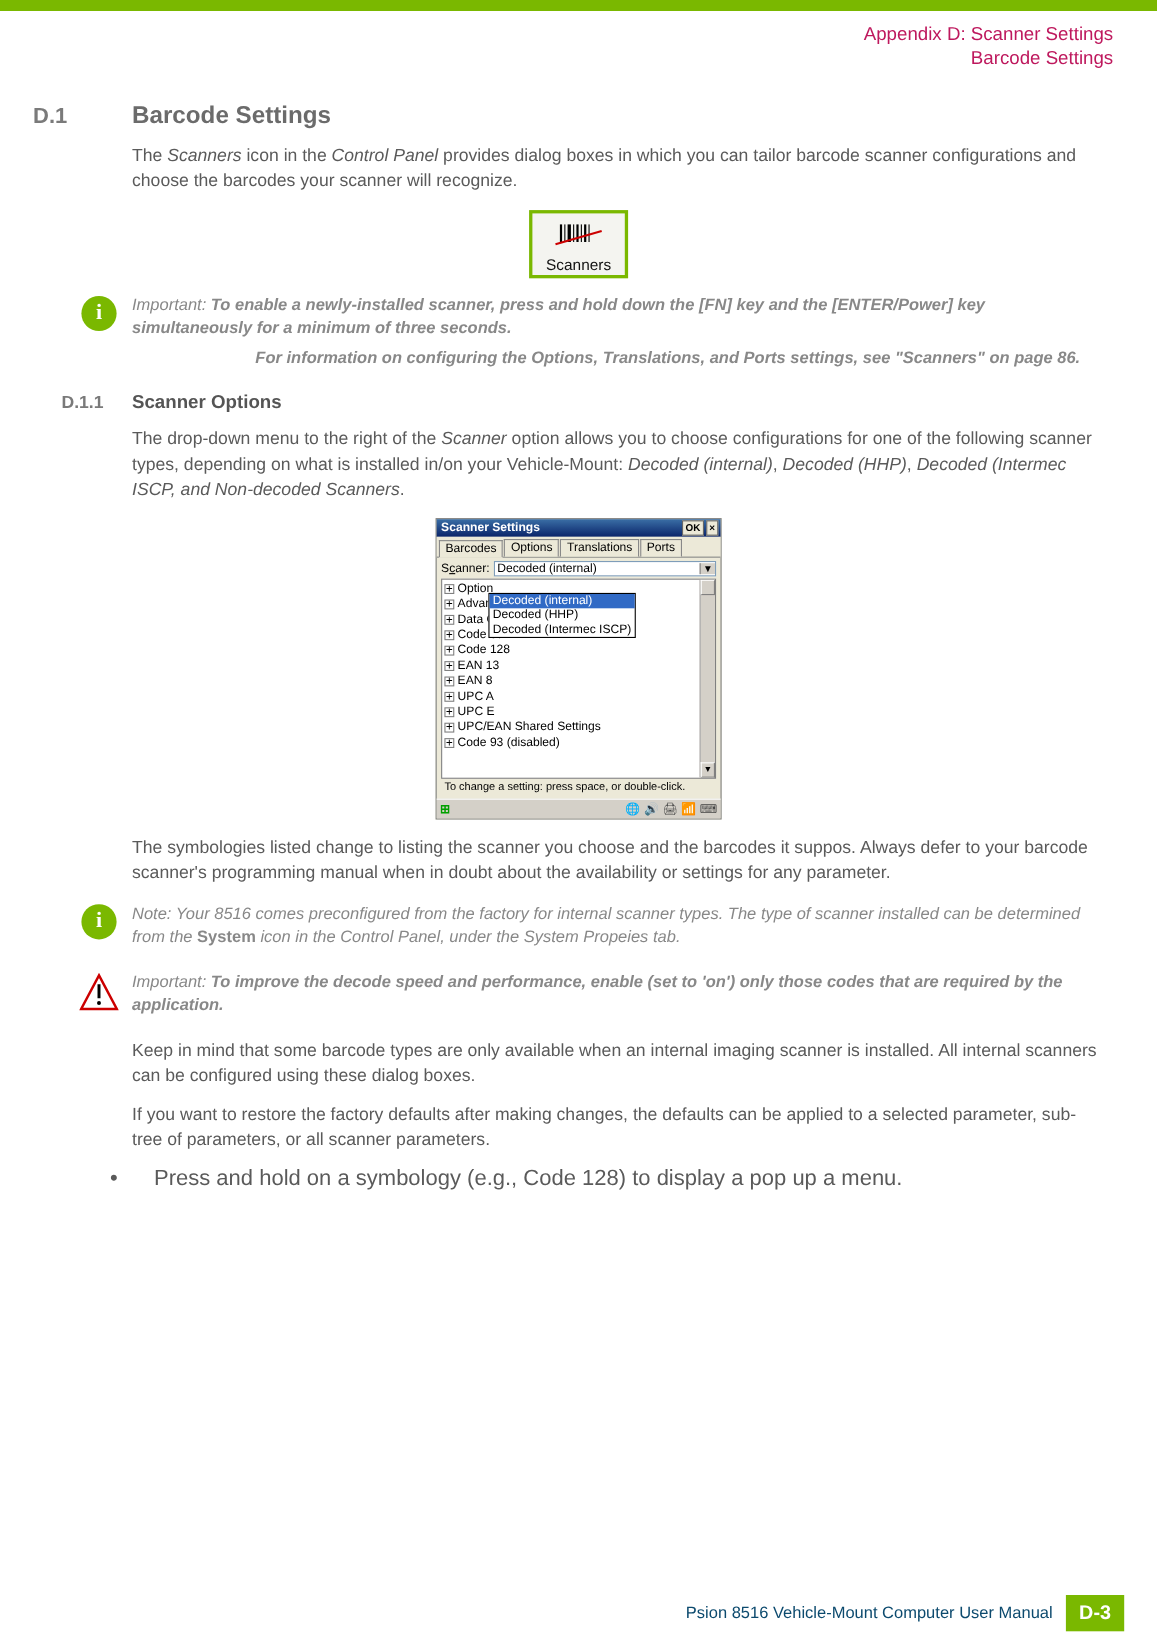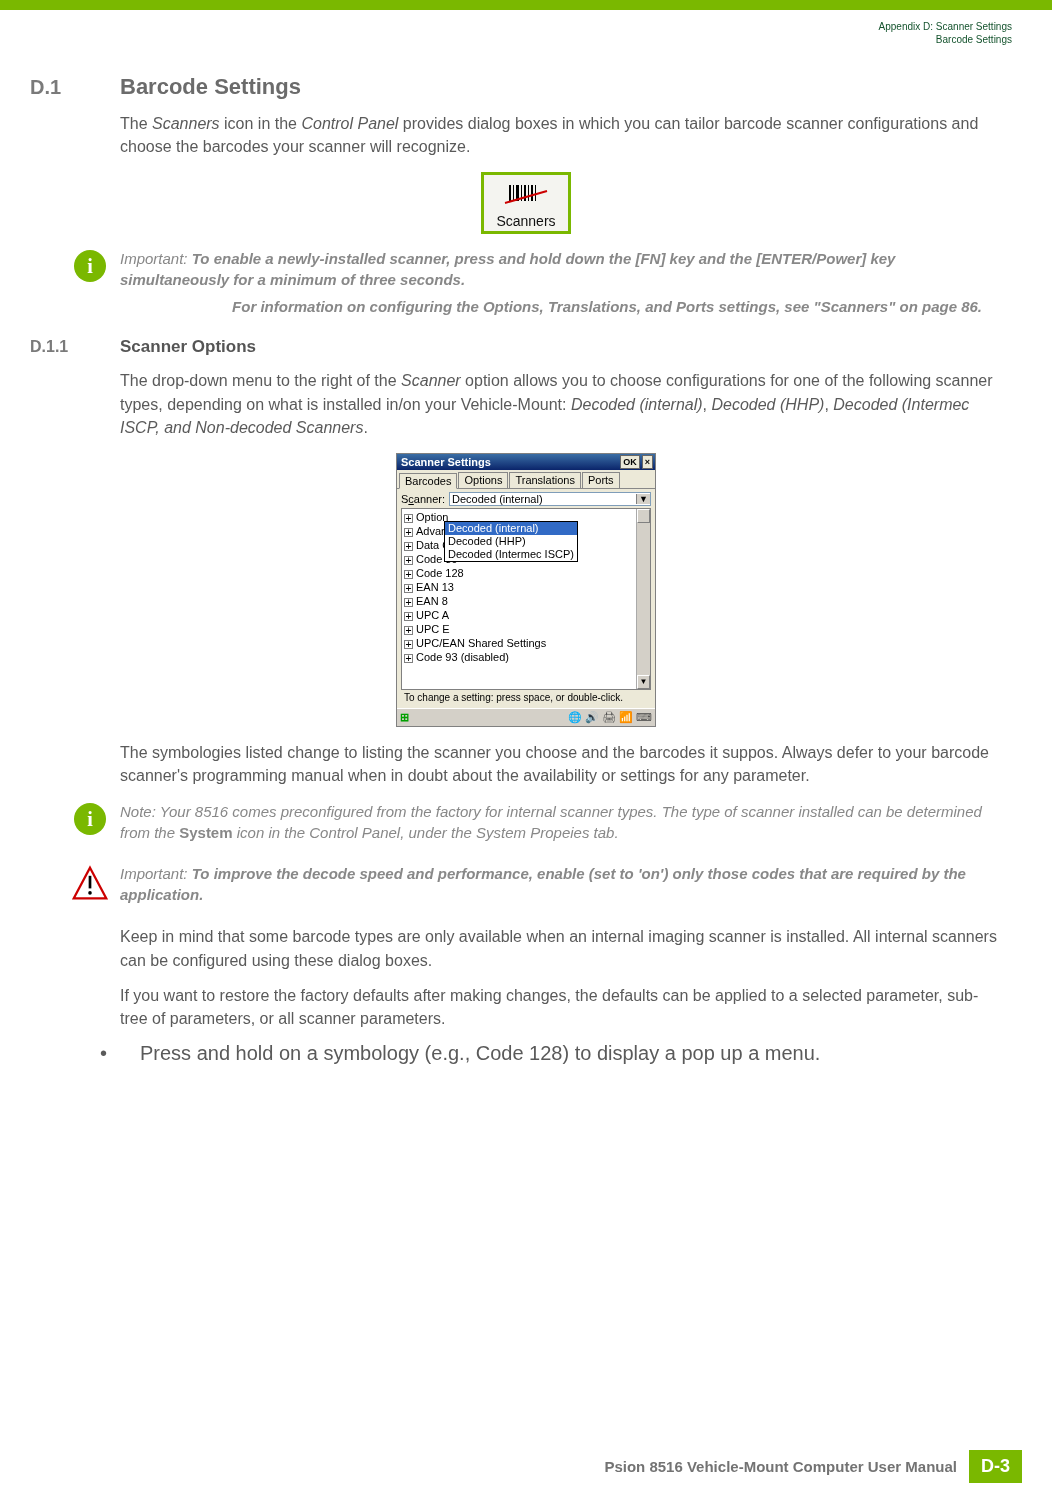--- a/index.html
+++ b/index.html
@@ -17,43 +17,43 @@
     position: relative;
     padding: 0 30px 30px 30px;
   }
   .top-bar {
     height: 10px;
     background: #7ab800;
     margin: 0 -30px;
   }
   .breadcrumb {
     text-align: right;
-    color: #14532d;
-    font-size: 10px;
+    color: #be185d;
+    font-size: 17px;
     line-height: 1.3;
     padding: 10px 10px 18px 0;
   }
   .sec-head {
     display: flex;
     align-items: baseline;
     margin: 10px 0 12px 0;
   }
   .sec-num {
     width: 90px;
     flex-shrink: 0;
     color: #7a7a7a;
     font-weight: bold;
     font-size: 20px;
   }
   .sec-title {
     color: #6b6b6b;
     font-weight: bold;
     font-size: 22px;
   }
-  .sub-head .sec-num { font-size: 16px; }
+  .sub-head .sec-num { font-size: 16px; text-align: center; }
   .sub-head .sec-title { font-size: 17px; color: #555; }
   .body-block {
     padding-left: 90px;
     padding-right: 20px;
     font-size: 16px;
     line-height: 1.45;
     color: #5a5a5a;
     margin-bottom: 12px;
   }
   .body-block em, .body-block i { font-style: italic; }
@@ -283,22 +283,22 @@
   .bullet-line .bullet { display: inline-block; width: 20px; }
   .footer {
     position: absolute;
     bottom: 18px;
     right: 30px;
     display: flex;
     align-items: center;
     gap: 12px;
   }
   .footer-text {
-    font-weight: bold;
-    color: #737373;
+    font-weight: normal;
+    color: #0c4a6e;
     font-size: 15px;
   }
   .footer-pagenum {
     background: #7ab800;
     color: #fff;
     font-weight: bold;
     padding: 6px 12px;
     font-size: 18px;
   }
 </style>

